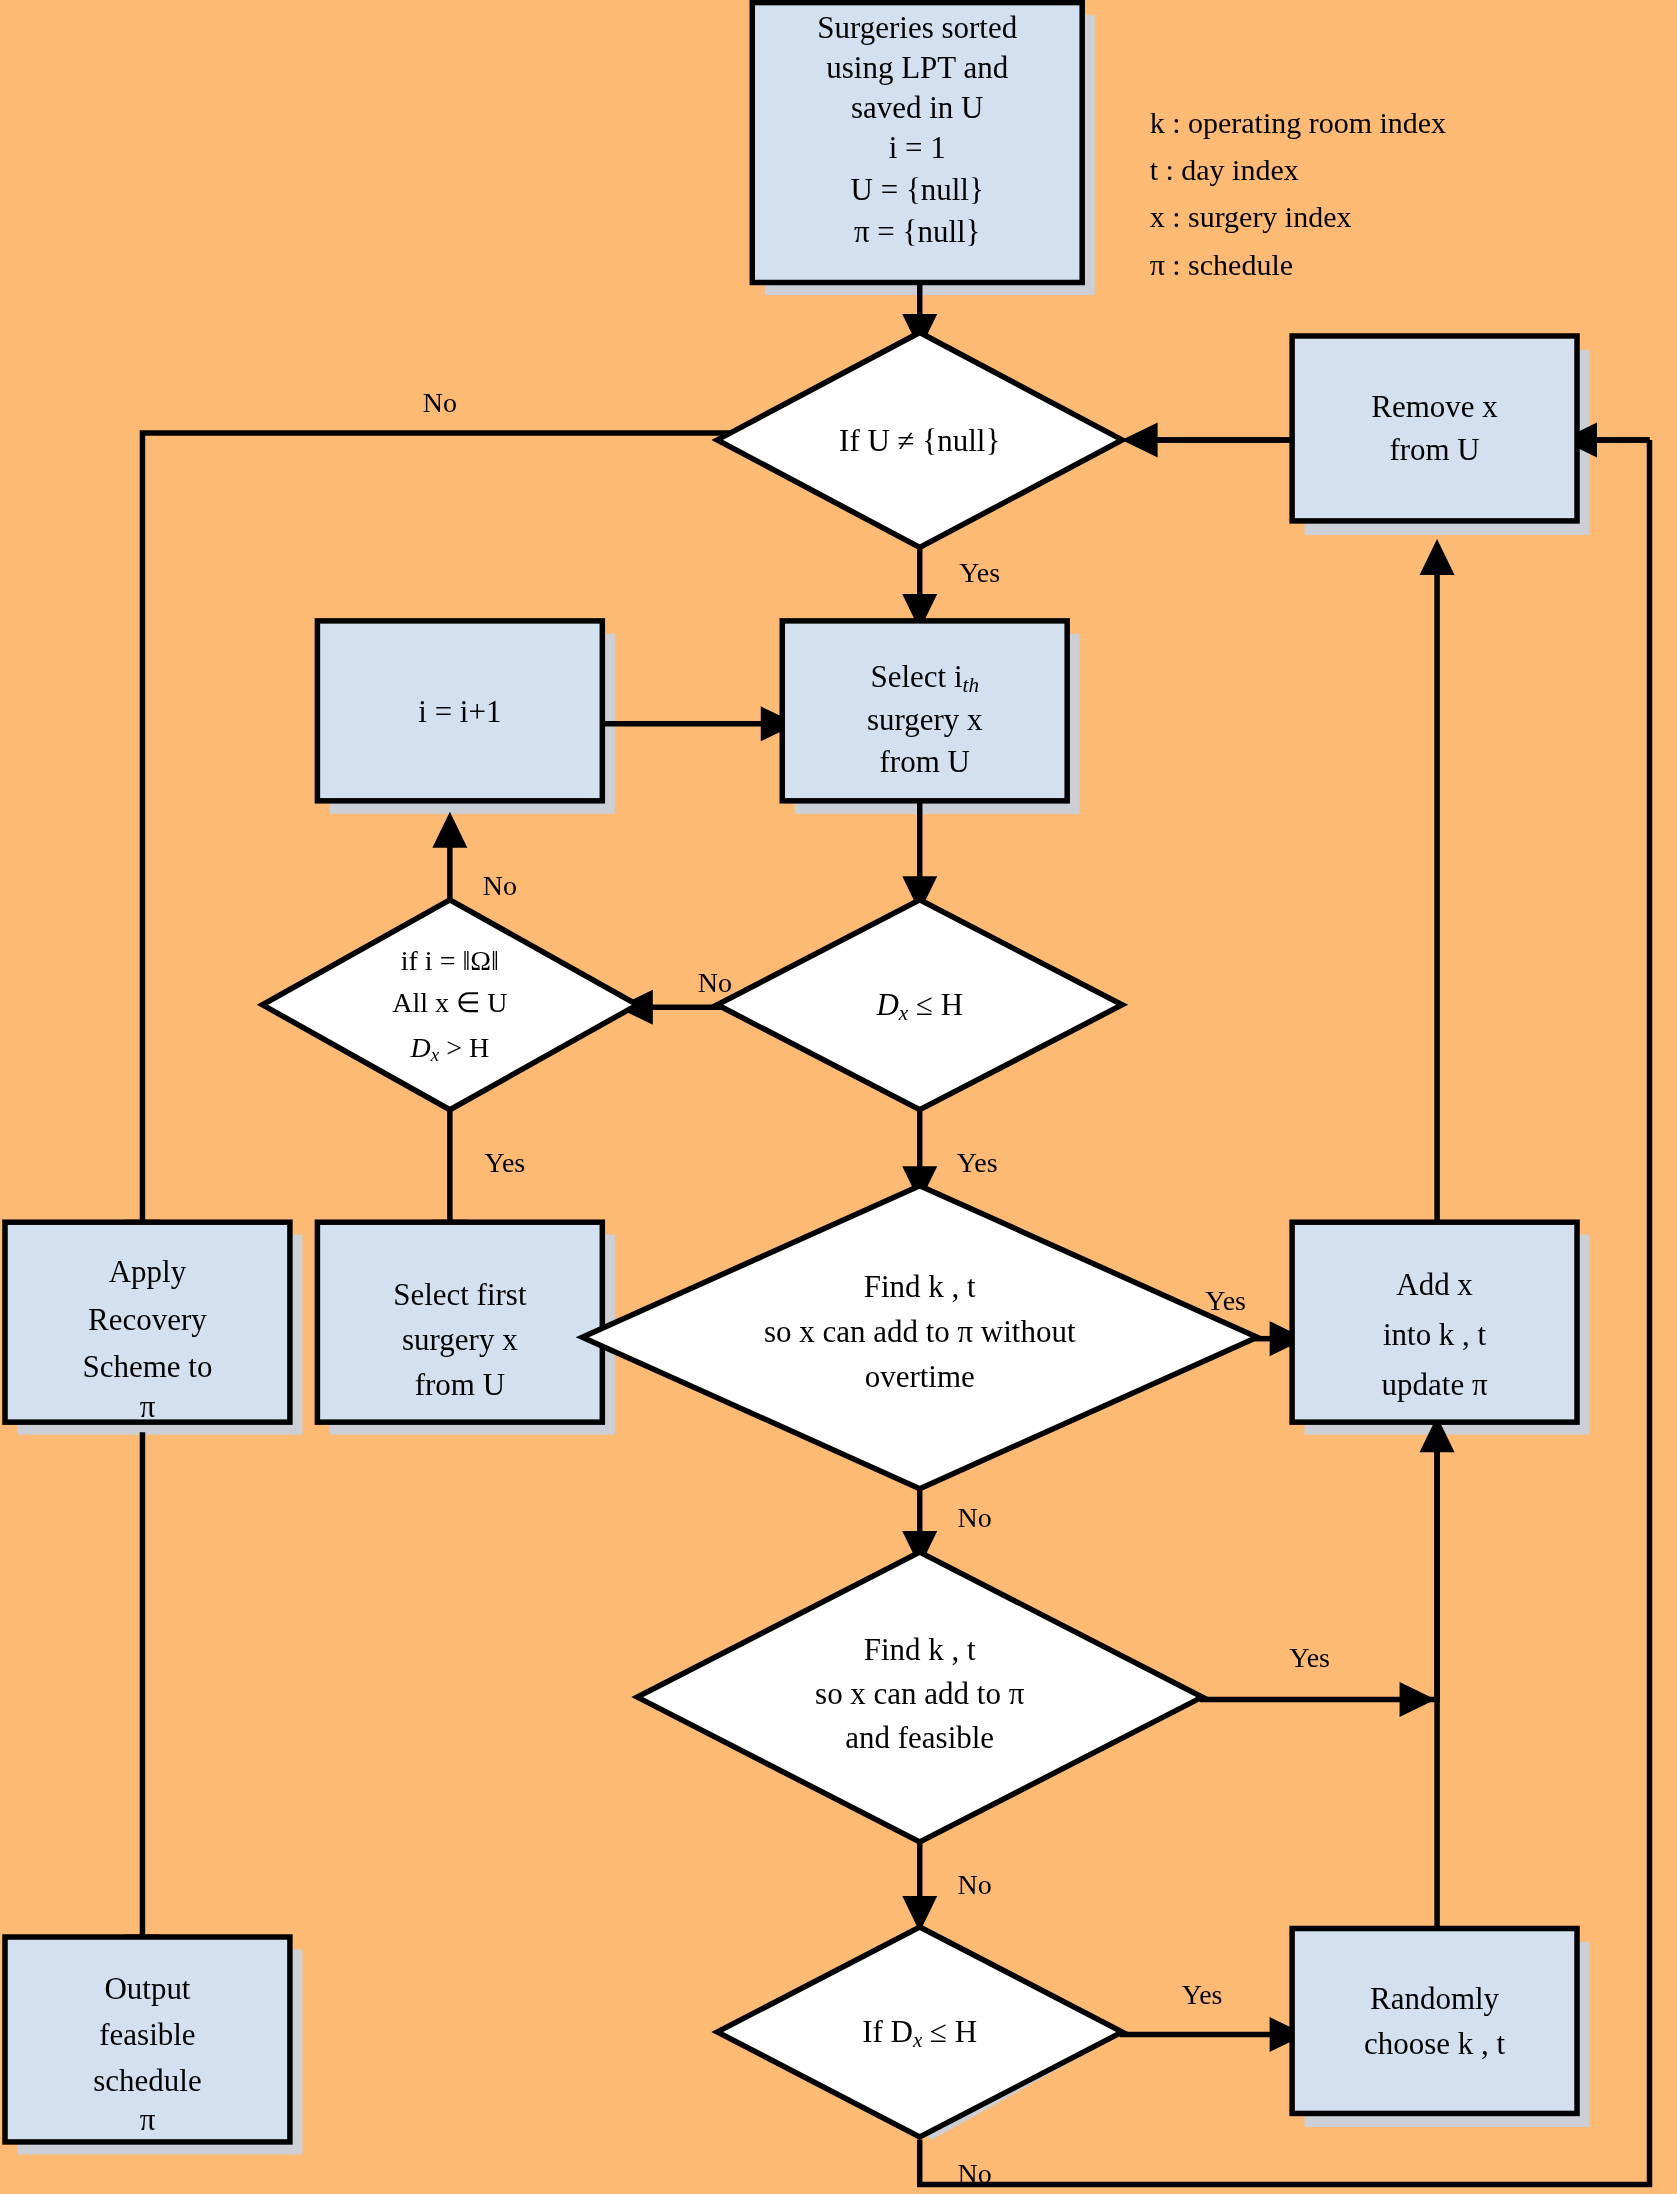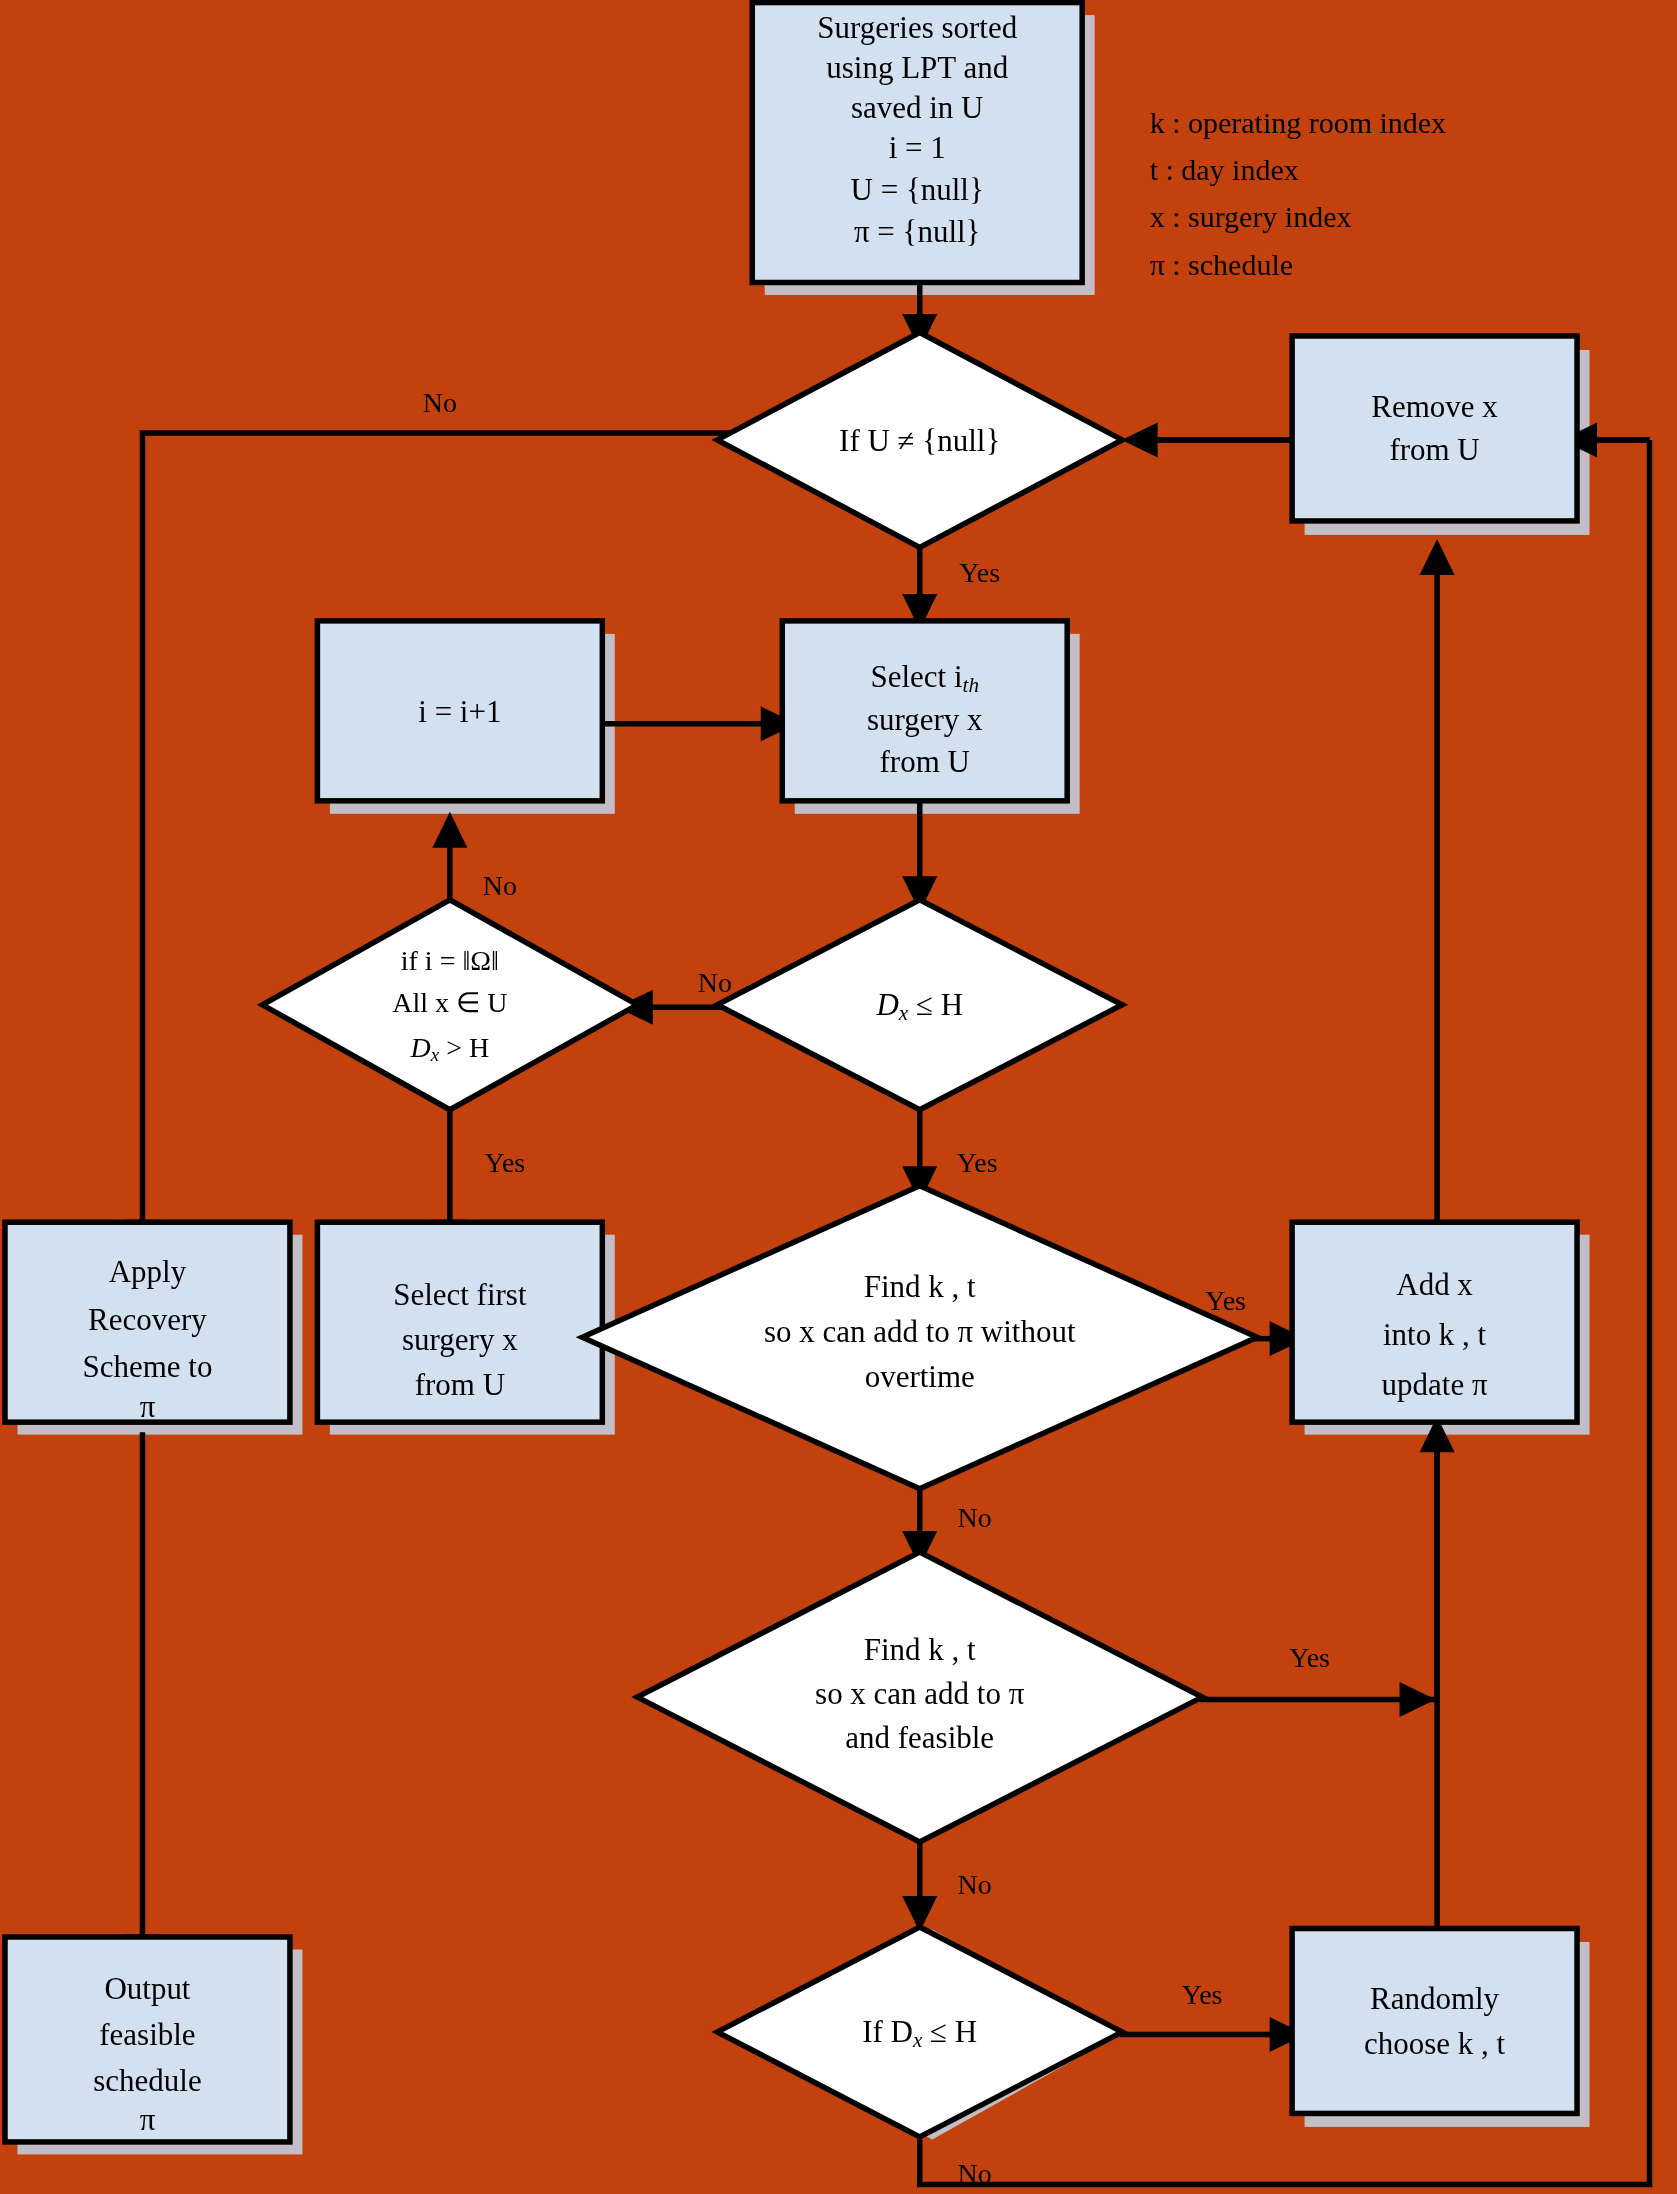--- a/index.html
+++ b/index.html
@@ -1,17 +1,17 @@
 <!DOCTYPE html>
 <html style="font-size:8px"><head>
 <meta charset="utf-8">
 <style>
   html,body{margin:0;padding:0;background:#ffffff;}
   body{font-family:"Liberation Serif", serif;}
-  #stage{position:relative;width:1677px;height:2194px;background:#c2410c;overflow:hidden;}
+  #stage{position:relative;width:1677px;height:2194px;background:#fdba74;overflow:hidden;}
   svg{position:absolute;left:0;top:0;width:1677px;height:2194px;}
   .node-text{font-family:"Liberation Serif", serif;fill:#000;text-anchor:middle;}
   .edge-label{font-family:"Liberation Serif", serif;fill:#000;font-size:56px;text-anchor:middle;}
   .legend-text{font-family:"Liberation Serif", serif;fill:#000;font-size:60px;text-anchor:start;}
   .proc{fill:#d2e0f0;stroke:#000;stroke-width:11;}
   .dec{fill:#ffffff;stroke:#000;stroke-width:11;}
   .shadow{fill:#c3d4e8;opacity:.85;}
   .ln{stroke:#000;stroke-width:11;fill:none;}
   .ah{fill:#000;}
   .sub{font-size:.68em;baseline-shift:-22%;font-style:italic;}

